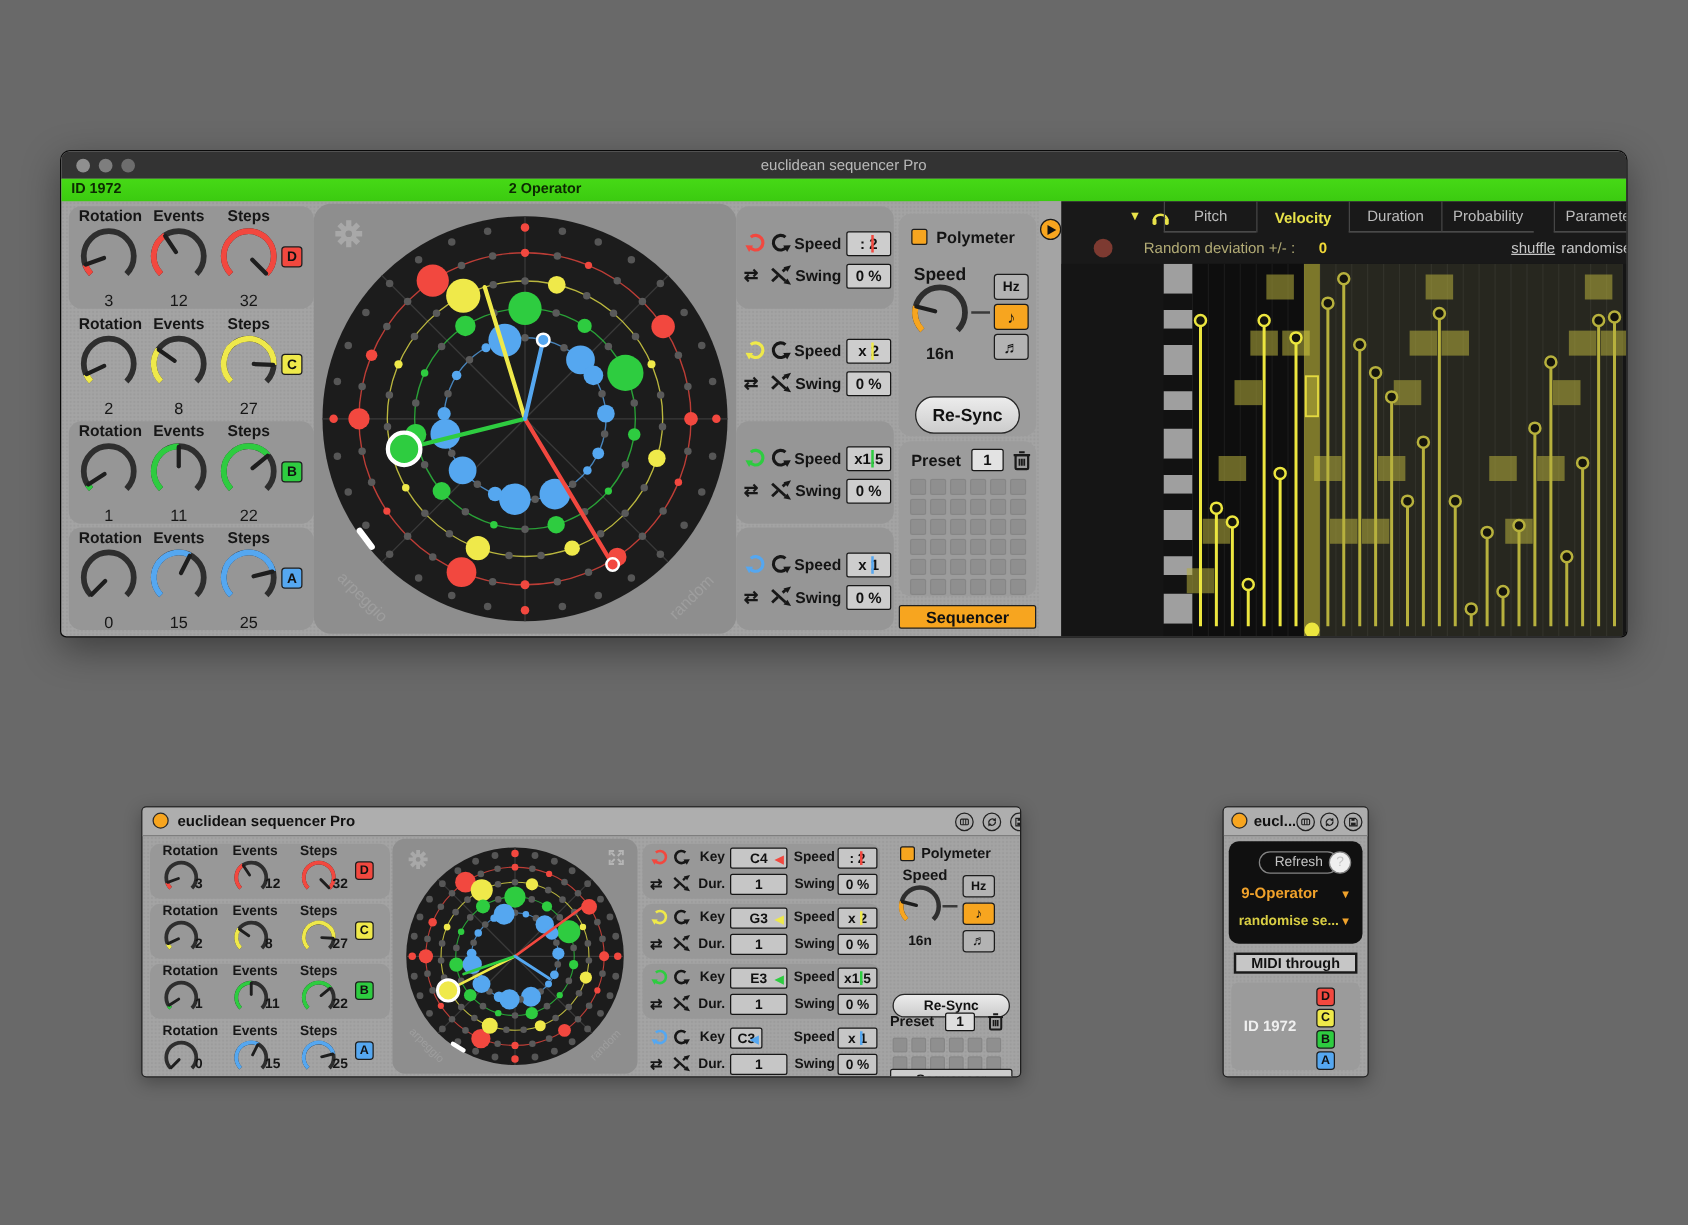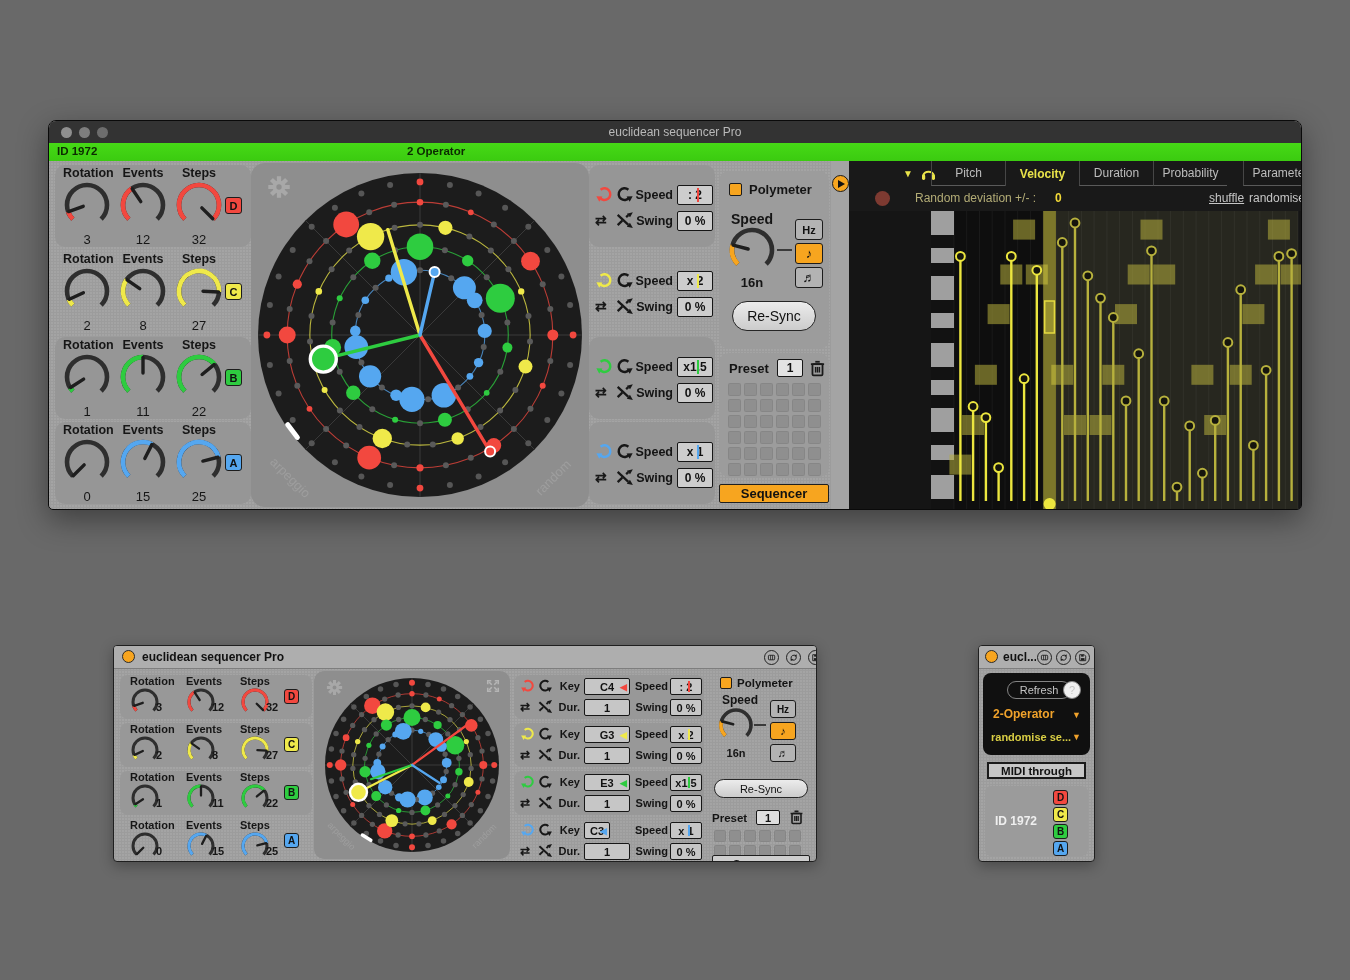--- a/index.html
+++ b/index.html
@@ -41,21 +41,21 @@
   .mini-ic.sm{width:15px;height:15px;}
   .swapg{font-size:14px;font-weight:700;color:#171717;line-height:14px;}
   .swapg.sm{font-size:12px;}
   
   .panel{background:#9c9c9c;border-radius:10px;}
   .checkbox{background:#f7a51f;border:1.5px solid #1c1c1c;border-radius:2px;box-sizing:border-box;}
   .plabel{font-size:13px;font-weight:700;color:#141414;}
   .plabel.sm{font-size:11px;}
   .mode{position:absolute;background:#b3b3b3;border:1.5px solid #1c1c1c;border-radius:3px;font-size:11px;font-weight:700;color:#111;display:flex;align-items:center;justify-content:center;padding:0;box-sizing:border-box;font-family:"Liberation Sans","DejaVu Sans",sans-serif;}
   .mode.active{background:#f7a51f;}
-  .resync{position:absolute;background:linear-gradient(#ececec,#cccccc);border:1.5px solid #262626;border-radius:15px;font-size:14px;font-weight:400;color:#111;font-family:"Liberation Sans",sans-serif;}
+  .resync{position:absolute;background:linear-gradient(#ececec,#cccccc);border:1.5px solid #262626;border-radius:15px;font-size:14px;font-weight:700;color:#111;font-family:"Liberation Sans",sans-serif;margin-top:16px;}
   .resync.sm{font-size:11px;border-radius:10px;}
   .seqbtn{position:absolute;background:#f7a51f;border:1.5px solid #1f1f1f;border-radius:2px;font-size:13px;font-weight:700;color:#111;font-family:"Liberation Sans",sans-serif;}
   .seqbtn.grey{background:#cdcdcd;font-size:11px;}
   .pcell{background:#8f8f8f;border-radius:2px;box-shadow:inset 0 0 0 1px rgba(0,0,0,.06);}
   .connector{background:#3a3a3a;height:2px;}
   
   #rpanel{left:800px;top:0;width:452px;height:348px;background:#191919;}
   .tab{top:0;height:25px;display:flex;align-items:center;justify-content:center;font-size:12px;color:#bdbdbd;border-left:1px solid #464646;border-bottom:1px solid #5a5a5a;box-sizing:border-box;}
   .tab.active{color:#e9e34a;font-weight:700;border-bottom:none;}
   .devlabel{font-size:12px;color:#b3ac76;}
@@ -1333,21 +1333,21 @@
           <path d="M3 3 H11 L13.5 5.5 V13.5 H3 Z" fill="none" stroke="#1f1f1f" stroke-width="1.6"></path>
           <rect x="5.5" y="3.4" width="4.5" height="3" fill="#1f1f1f"></rect>
           <rect x="5" y="9" width="6.5" height="4" fill="#1f1f1f"></rect>
         </svg>
       </div>
   </div>
   <div class="abs ht" style="left:0;top:23px;width:115px;height:192px;">
     <div class="blackpanel abs" style="left:4px;top:4px;width:107px;height:82px;">
       <button class="pillbtn abs" style="left:8px;top:8px;width:64px;height:18px;margin-left:16px;">Refresh</button>
       <button class="helpbtn abs" style="left:80px;top:8px;width:18px;height:18px;">?</button>
-      <div class="menu-orange abs" style="left:10px;top:34px;">2-Operator</div>
+      <div class="menu-orange abs" style="left:10px;top:34px;">9-Operator</div>
       <div class="ddtri abs" style="left:89px;top:37px;">▼</div>
       <div class="menu-yellow abs" style="left:8px;top:58px;">randomise se...</div>
       <div class="ddtri abs" style="left:89px;top:59px;">▼</div>
     </div>
     <div class="midibtn abs" style="left:8px;top:93px;width:99px;height:17px;">MIDI through</div>
     <div class="idpanel abs" style="left:6px;top:117px;width:103px;height:70px;">
       <div class="idtext abs" style="left:10px;top:28px;">ID 1972</div>
       <div id="mini-badges">
           <div class="badge sm abs" style="left:68px;top:4px;background:#f2483f;">D</div>
           <div class="badge sm abs" style="left:68px;top:21px;background:#efe94a;">C</div>

